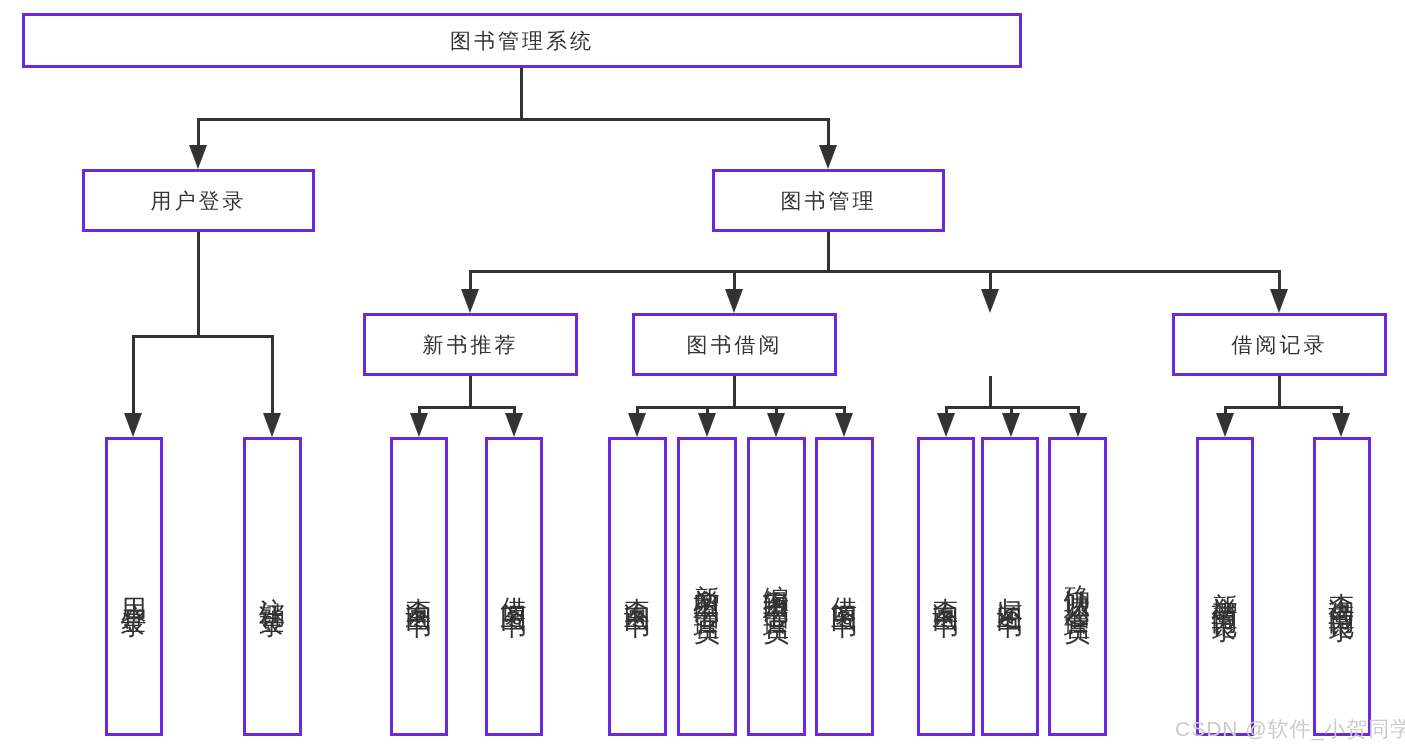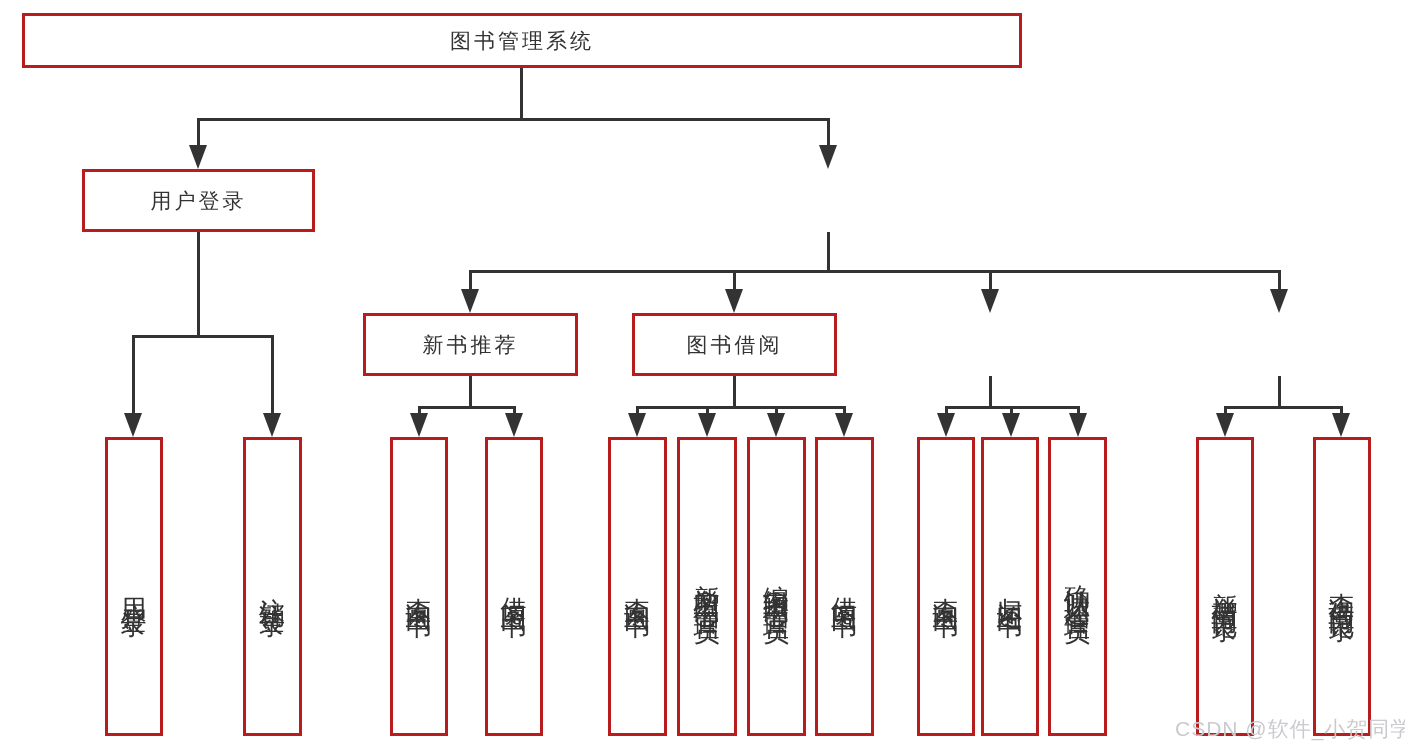--- a/index.html
+++ b/index.html
@@ -8,21 +8,21 @@
     width: 1405px;
     height: 747px;
     background: #ffffff;
     font-family: "Liberation Sans", "DejaVu Sans", sans-serif;
     color: #333333;
     overflow: hidden;
   }
   .box {
     position: absolute;
     box-sizing: border-box;
-    border: 3px solid #b91c1c;
+    border: 3px solid #6d28d9;
     background: #ffffff;
     display: flex;
     align-items: center;
     justify-content: center;
   }
   .h-label { font-size: 21px; letter-spacing: 3px; white-space: nowrap; }
   .v-label {
     writing-mode: vertical-rl;
     text-orientation: mixed;
     font-size: 26px;
@@ -61,20 +61,23 @@
   <div class="vline" style="left:520px; top:68px; height:50px;"></div>
   <div class="hline" style="left:197px; top:118px; width:633px;"></div>
   <div class="vline" style="left:197px; top:118px; height:30px;"></div>
   <div class="arrow" style="left:189px; top:145px;"></div>
   <div class="vline" style="left:827px; top:118px; height:30px;"></div>
   <div class="arrow" style="left:819px; top:145px;"></div>
 
   <div class="box" style="left:82px; top:169px; width:233px; height:63px;">
     <span class="h-label">用户登录</span>
   </div>
+  <div class="box" style="left:712px; top:169px; width:233px; height:63px;">
+    <span class="h-label">图书管理</span>
+  </div>
 
   <div class="vline" style="left:197px; top:232px; height:106px;"></div>
   <div class="hline" style="left:132px; top:335px; width:140px;"></div>
   <div class="vline" style="left:132px; top:335px; height:80px;"></div>
   <div class="arrow" style="left:124px; top:413px;"></div>
   <div class="vline" style="left:271px; top:335px; height:80px;"></div>
   <div class="arrow" style="left:263px; top:413px;"></div>
 
   <div class="vline" style="left:827px; top:232px; height:41px;"></div>
   <div class="hline" style="left:469px; top:270px; width:812px;"></div>
@@ -85,20 +88,23 @@
   <div class="vline" style="left:989px; top:270px; height:21px;"></div>
   <div class="arrow" style="left:981px; top:289px;"></div>
   <div class="vline" style="left:1278px; top:270px; height:21px;"></div>
   <div class="arrow" style="left:1270px; top:289px;"></div>
 
   <div class="box" style="left:632px; top:313px; width:205px; height:63px;">
     <span class="h-label">图书借阅</span>
   </div>
   <div class="box" style="left:363px; top:313px; width:215px; height:63px;">
     <span class="h-label">新书推荐</span>
+  </div>
+  <div class="box" style="left:1172px; top:313px; width:215px; height:63px;">
+    <span class="h-label">借阅记录</span>
   </div>
 
   <div class="vline" style="left:469px; top:376px; height:32px;"></div>
   <div class="hline" style="left:418px; top:406px; width:98px;"></div>
   <div class="vline" style="left:418px; top:406px; height:10px;"></div>
   <div class="arrow" style="left:410px; top:413px;"></div>
   <div class="vline" style="left:513px; top:406px; height:10px;"></div>
   <div class="arrow" style="left:505px; top:413px;"></div>
 
   <div class="vline" style="left:733px; top:376px; height:32px;"></div>

